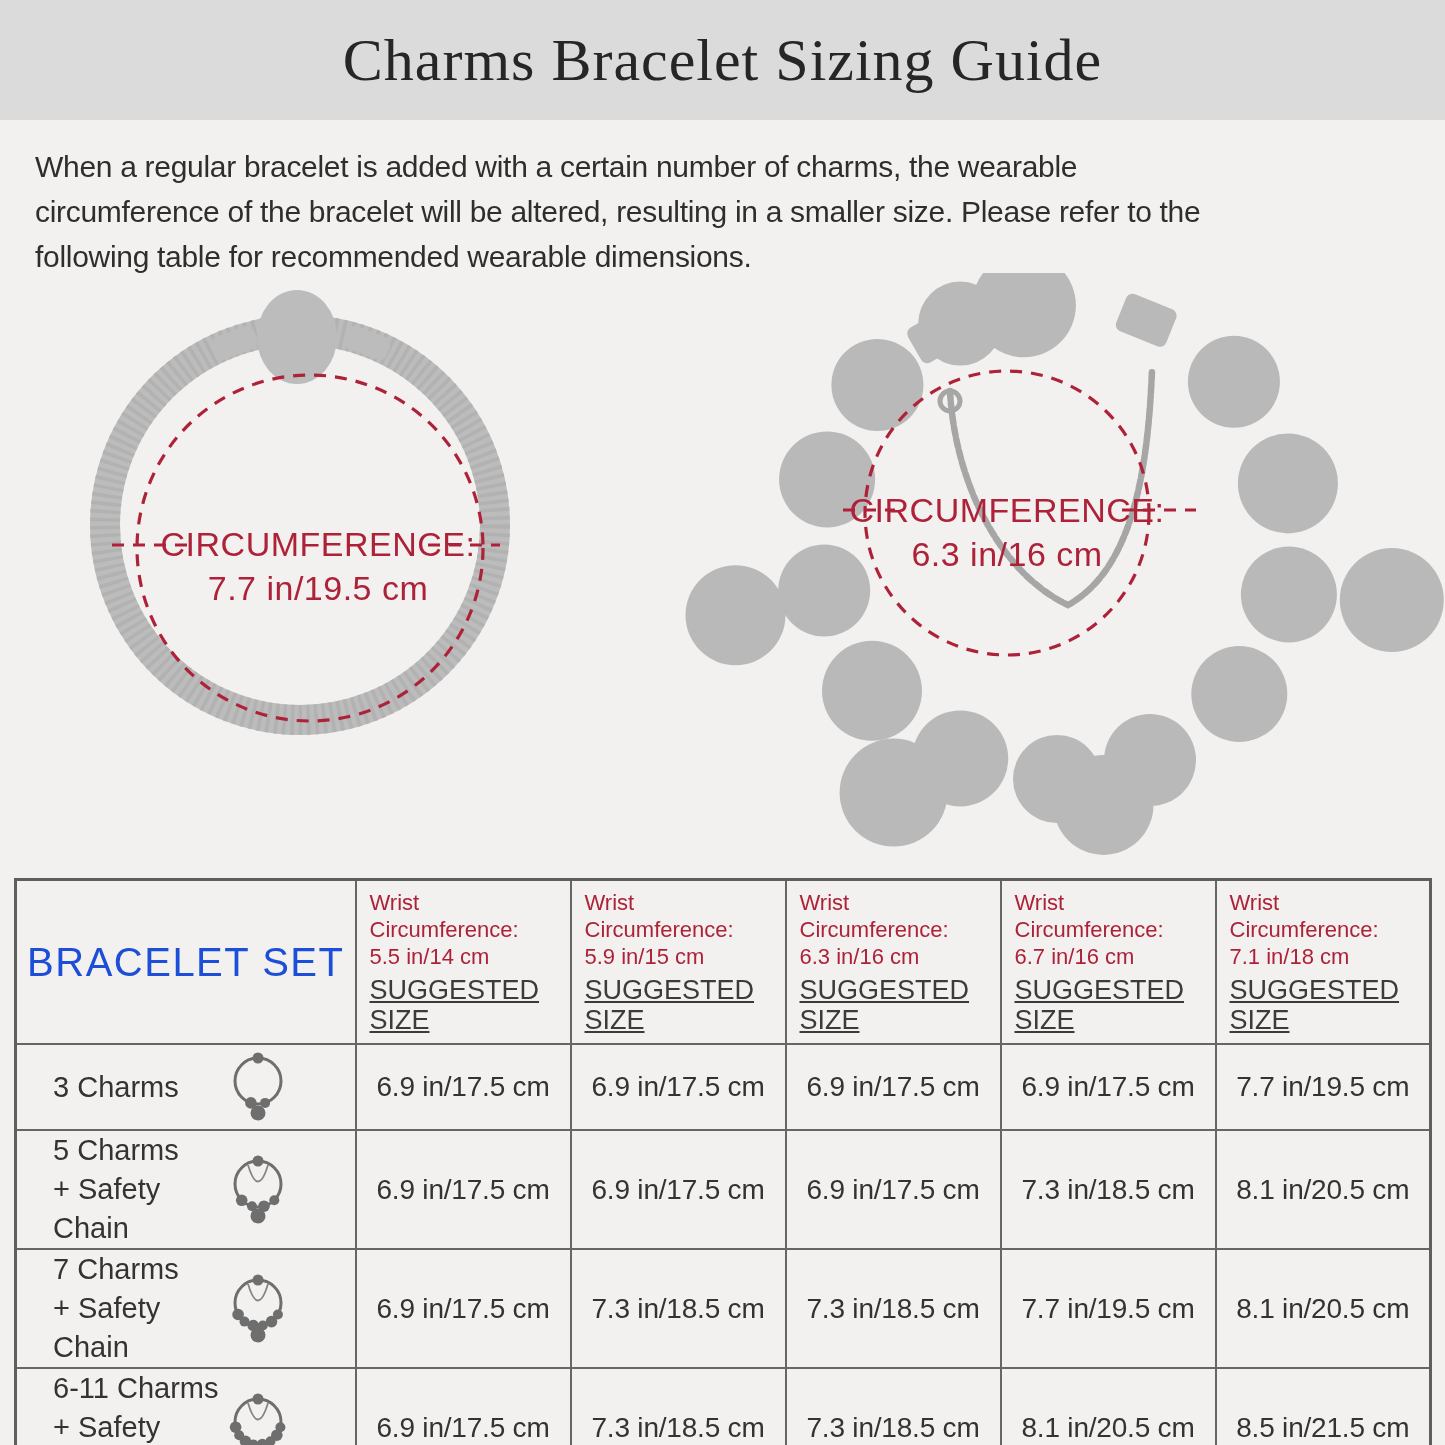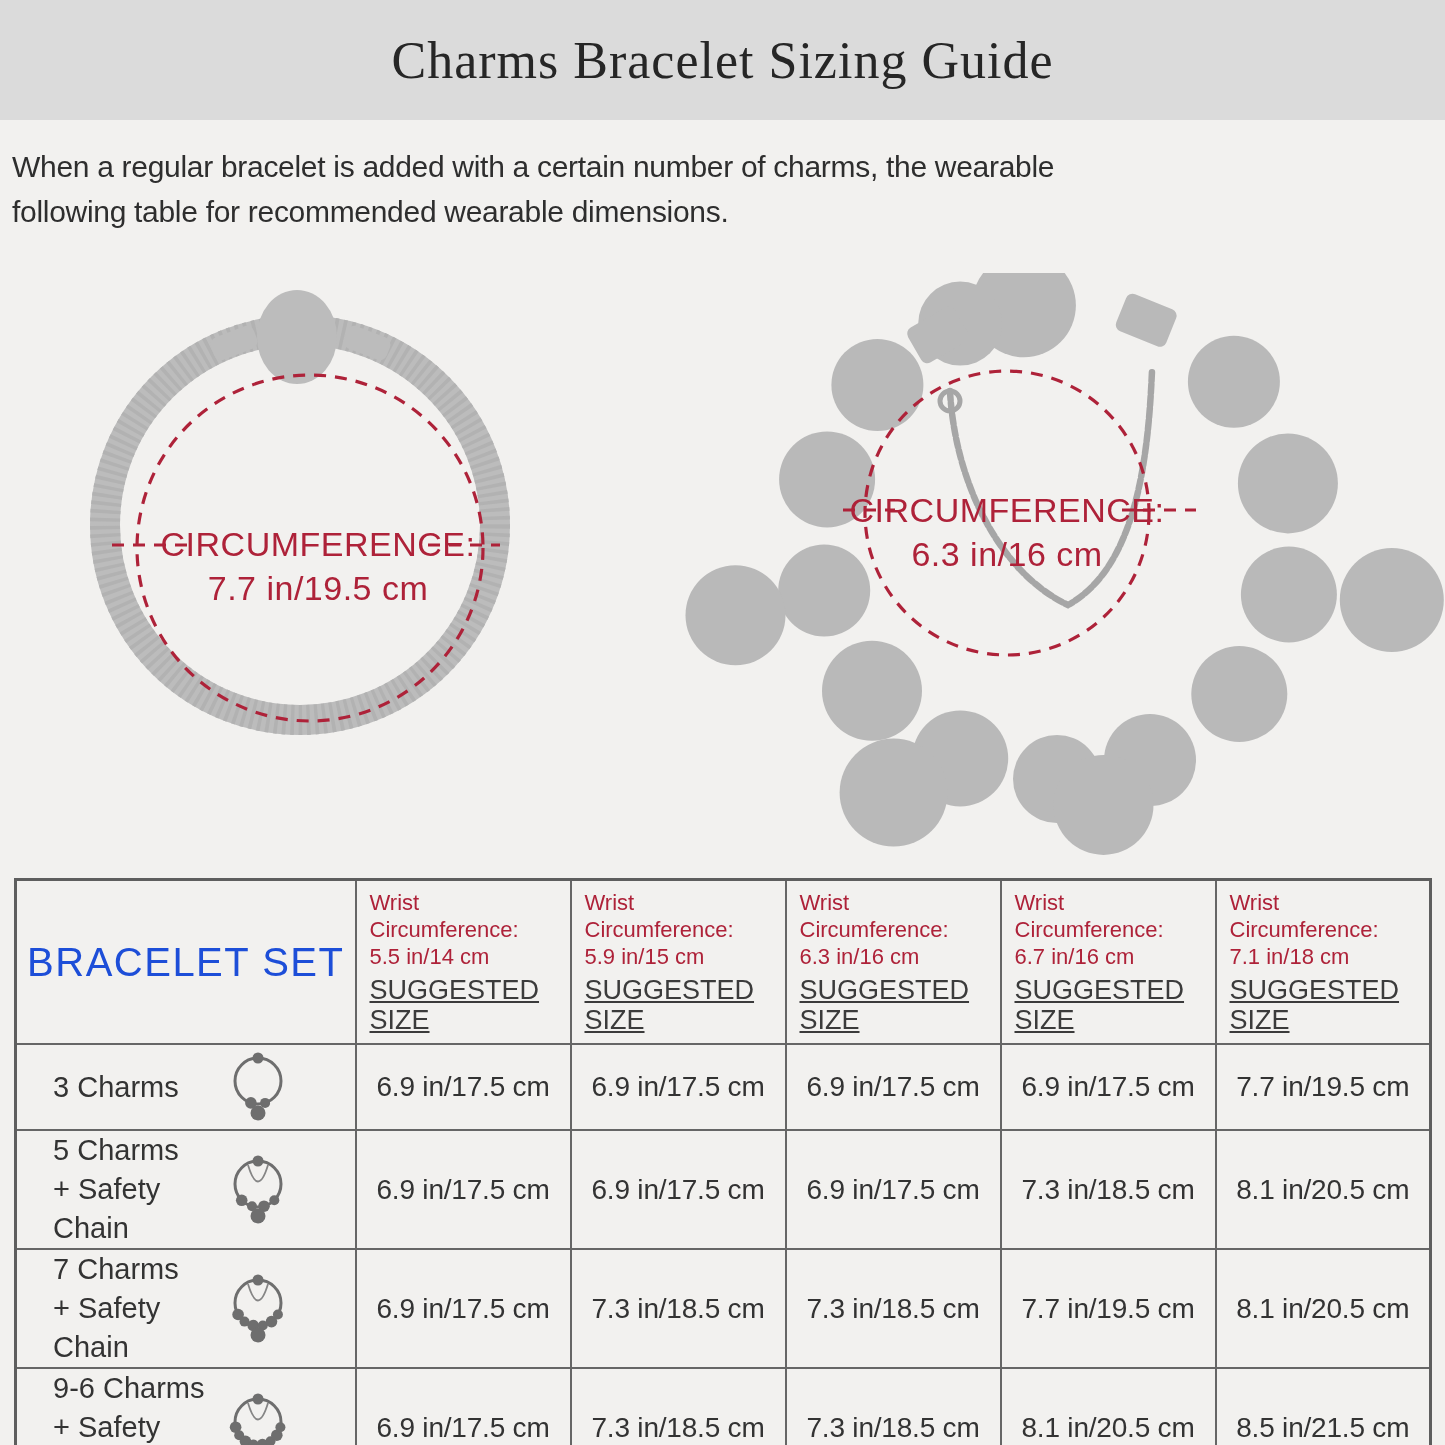--- a/index.html
+++ b/index.html
@@ -10,24 +10,24 @@
     position:relative;overflow:hidden;
     -webkit-font-smoothing:antialiased;
   }
   .title-band{
     position:absolute;left:0;top:0;width:1445px;height:120px;
     background:#dbdbdb;
     display:flex;align-items:center;justify-content:center;
   }
   .page-title{
     font-family:"Liberation Serif",serif;
-    font-size:52px;color:#262626;letter-spacing:1px;
+    font-size:60px;color:#262626;letter-spacing:1px;
   }
   .intro{
-    position:absolute;left:12px;top:144px;
+    position:absolute;left:35px;top:144px;
     color:#2e2e2e;font-size:30px;line-height:45px;letter-spacing:-0.3px;
   }
   .intro div{white-space:nowrap;}
   .illustrations{position:absolute;left:0;top:273px;}
   .circ-text{
     font-family:"Liberation Sans",sans-serif;
     fill:#ae2239;font-size:34px;letter-spacing:0.5px;
     text-anchor:middle;
   }
   
@@ -59,20 +59,21 @@
 </style>
 </head>
 <body>
 
 <div class="title-band">
   <div class="page-title">Charms Bracelet Sizing Guide</div>
 </div>
 
 <div class="intro">
   <div>When a regular bracelet is added with a certain number of charms, the wearable</div>
+  <div>circumference of the bracelet will be altered, resulting in a smaller size. Please refer to the</div>
   <div>following table for recommended wearable dimensions.</div>
 </div>
 
 <svg class="illustrations" width="1445" height="600" viewBox="0 0 1445 600">
 
   <g>
     <circle cx="300" cy="252" r="195" fill="none" stroke="#bcbcbc" stroke-width="30"></circle>
     <circle cx="300" cy="252" r="195" fill="none" stroke="#b2b2b2" stroke-width="30" stroke-dasharray="3.5 4.5"></circle>
     <rect x="211" y="58" width="46" height="24" rx="8" fill="#bcbcbc" transform="rotate(-21 234 70)"></rect>
     <rect x="344" y="58" width="46" height="24" rx="8" fill="#bcbcbc" transform="rotate(21 367 70)"></rect>
@@ -227,21 +228,21 @@
       <td class="value-cell">6.9 in/17.5 cm</td>
       <td class="value-cell">7.3 in/18.5 cm</td>
       <td class="value-cell">7.3 in/18.5 cm</td>
       <td class="value-cell">7.7 in/19.5 cm</td>
       <td class="value-cell">8.1 in/20.5 cm</td>
     </tr>
     <tr>
       <td class="label-cell">
         <div class="label-wrap">
           <div class="row-label">
-            <div>9-6 Charms</div>
+            <div>6-11 Charms</div>
               <div>+ Safety Chain</div>
           </div>
           <svg class="row-icon" viewBox="0 0 66 84">
               <circle cx="33" cy="36" r="23" fill="none" stroke="#6e6e6e" stroke-width="3"></circle>
               <circle cx="33" cy="13" r="5.5" fill="#6e6e6e"></circle>
               <path d="M 23 17 Q 33 50 43 17" fill="none" stroke="#858585" stroke-width="1.8"></path>
               <circle cx="10.6" cy="41.2" r="5.8" fill="#6e6e6e"></circle>
               <circle cx="14.2" cy="49.2" r="5" fill="#6e6e6e"></circle>
               <circle cx="20.5" cy="55.3" r="5.8" fill="#6e6e6e"></circle>
               <circle cx="28.6" cy="58.6" r="5" fill="#6e6e6e"></circle>

